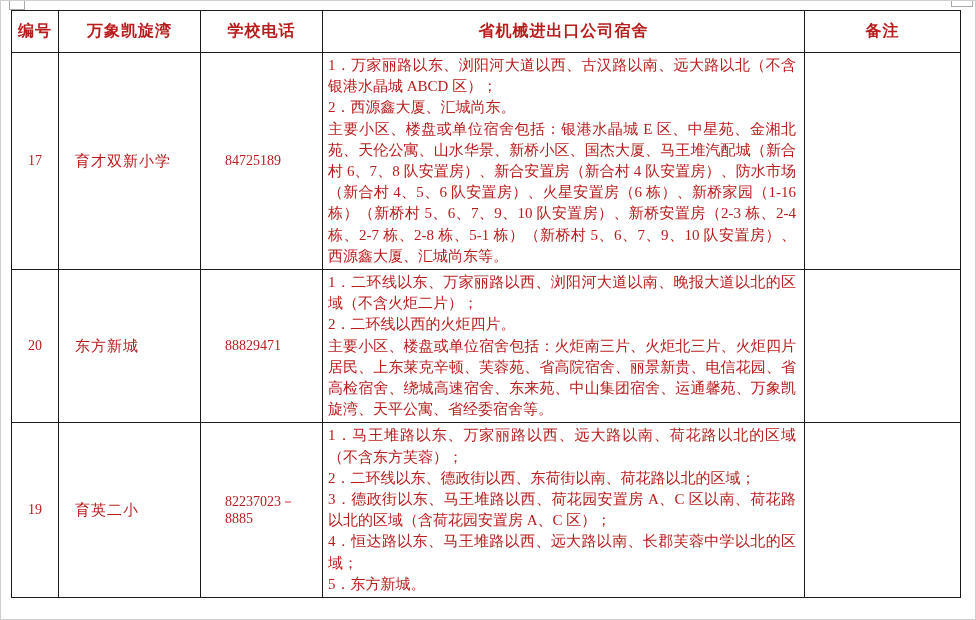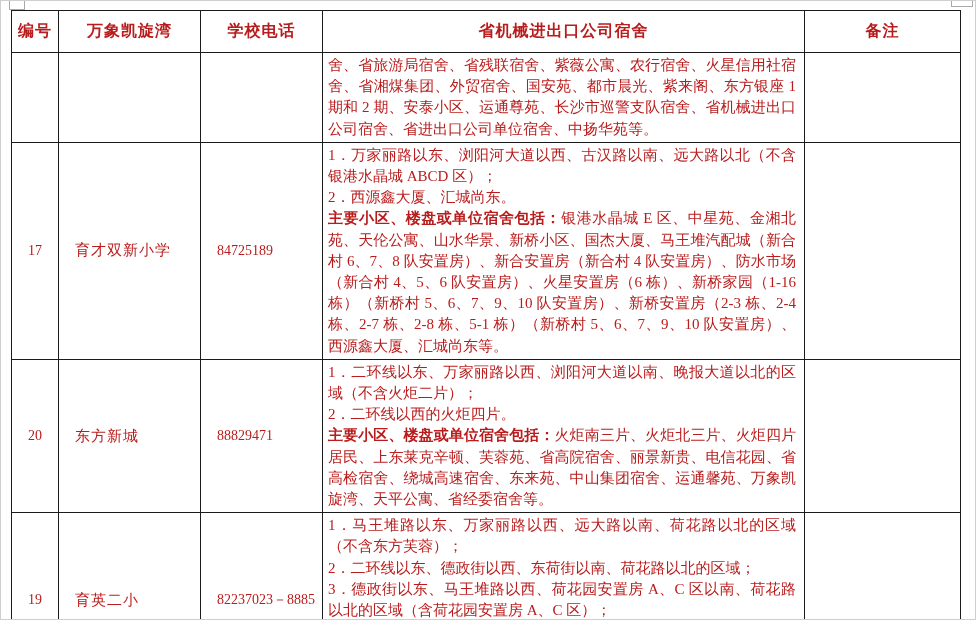--- a/index.html
+++ b/index.html
@@ -51,34 +51,34 @@
     font-size: 14px;
   }
   td.col-name {
     vertical-align: middle;
     padding-left: 16px;
     font-size: 15px;
     letter-spacing: 1px;
   }
   td.col-phone {
     vertical-align: middle;
-    padding-left: 16px;
+    padding-left: 24px;
     font-size: 14px;
     margin-top: 25px;
   }
   td.col-range {
     vertical-align: top;
     padding: 2px 8px 2px 5px;
     font-size: 15px;
     line-height: 21.2px;
     white-space: pre-wrap;
     text-align: justify;
   }
   td.col-note { vertical-align: middle; }
-  .seg-bold { font-weight: bold; }
+  .seg-bold { font-weight: normal; }
 </style>
 </head>
 <body>
 
 <div class="page">
   <div class="scan-notch notch-tl"></div>
   <div class="scan-notch notch-tr"></div>
 
   <table class="school-table">
     <colgroup>
@@ -91,27 +91,20 @@
     <thead>
       <tr>
         <th>编号</th>
         <th>万象凯旋湾</th>
         <th>学校电话</th>
         <th>省机械进出口公司宿舍</th>
         <th>备注</th>
       </tr>
     </thead>
     <tbody>
-        <tr style="height: 81px;">
-          <td class="col-id"></td>
-          <td class="col-name"></td>
-          <td class="col-phone"></td>
-          <td class="col-range"><span>舍、省旅游局宿舍、省残联宿舍、紫薇公寓、农行宿舍、火星信用社宿舍、省湘煤集团、外贸宿舍、国安苑、都市晨光、紫来阁、东方银座 1 期和 2 期、安泰小区、运通尊苑、长沙市巡警支队宿舍、省机械进出口公司宿舍、省进出口公司单位宿舍、中扬华苑等。</span></td>
-          <td class="col-note"></td>
-        </tr>
         <tr style="height: 192px;">
           <td class="col-id">17</td>
           <td class="col-name">育才双新小学</td>
           <td class="col-phone">84725189</td>
           <td class="col-range"><span>1．万家丽路以东、浏阳河大道以西、古汉路以南、远大路以北（不含银港水晶城 ABCD 区）；
 2．西源鑫大厦、汇城尚东。
 </span><span class="seg-bold">主要小区、楼盘或单位宿舍包括：</span><span>银港水晶城 E 区、中星苑、金湘北苑、天伦公寓、山水华景、新桥小区、国杰大厦、马王堆汽配城（新合村 6、7、8 队安置房）、新合安置房（新合村 4 队安置房）、防水市场（新合村 4、5、6 队安置房）、火星安置房（6 栋）、新桥家园（1-16 栋）（新桥村 5、6、7、9、10 队安置房）、新桥安置房（2-3 栋、2-4 栋、2-7 栋、2-8 栋、5-1 栋）（新桥村 5、6、7、9、10 队安置房）、西源鑫大厦、汇城尚东等。</span></td>
           <td class="col-note"></td>
         </tr>
         <tr style="height: 142px;">

